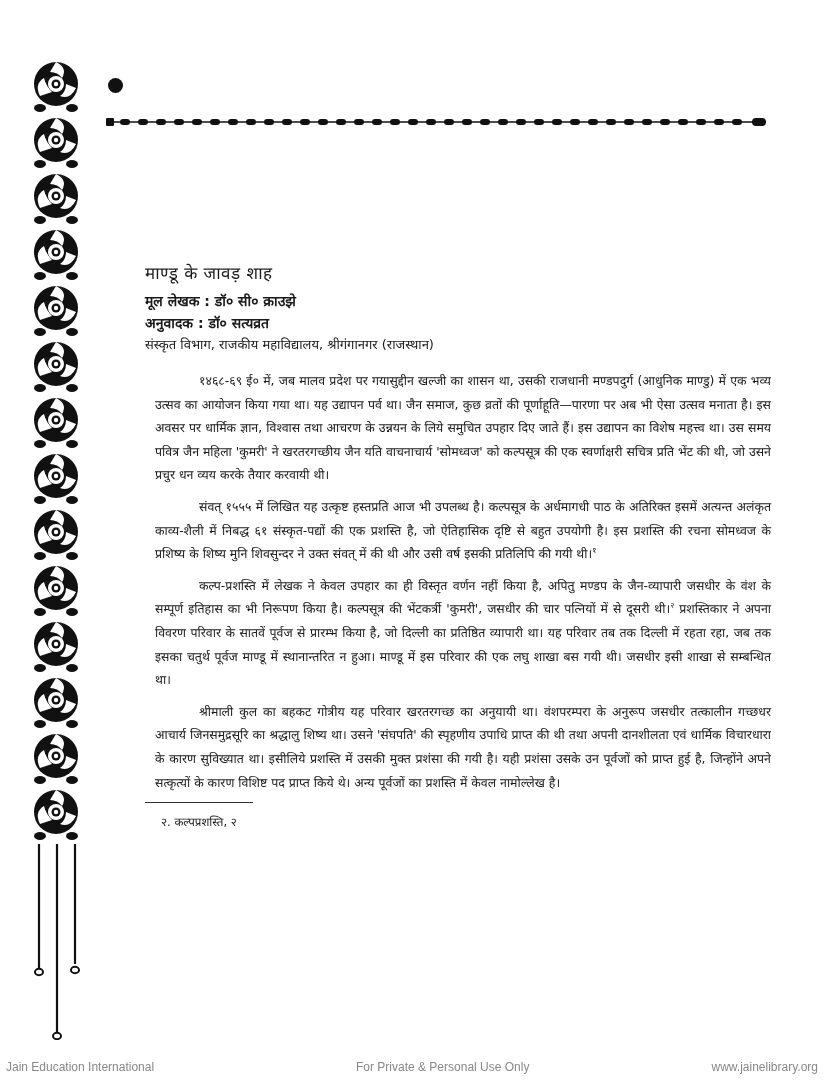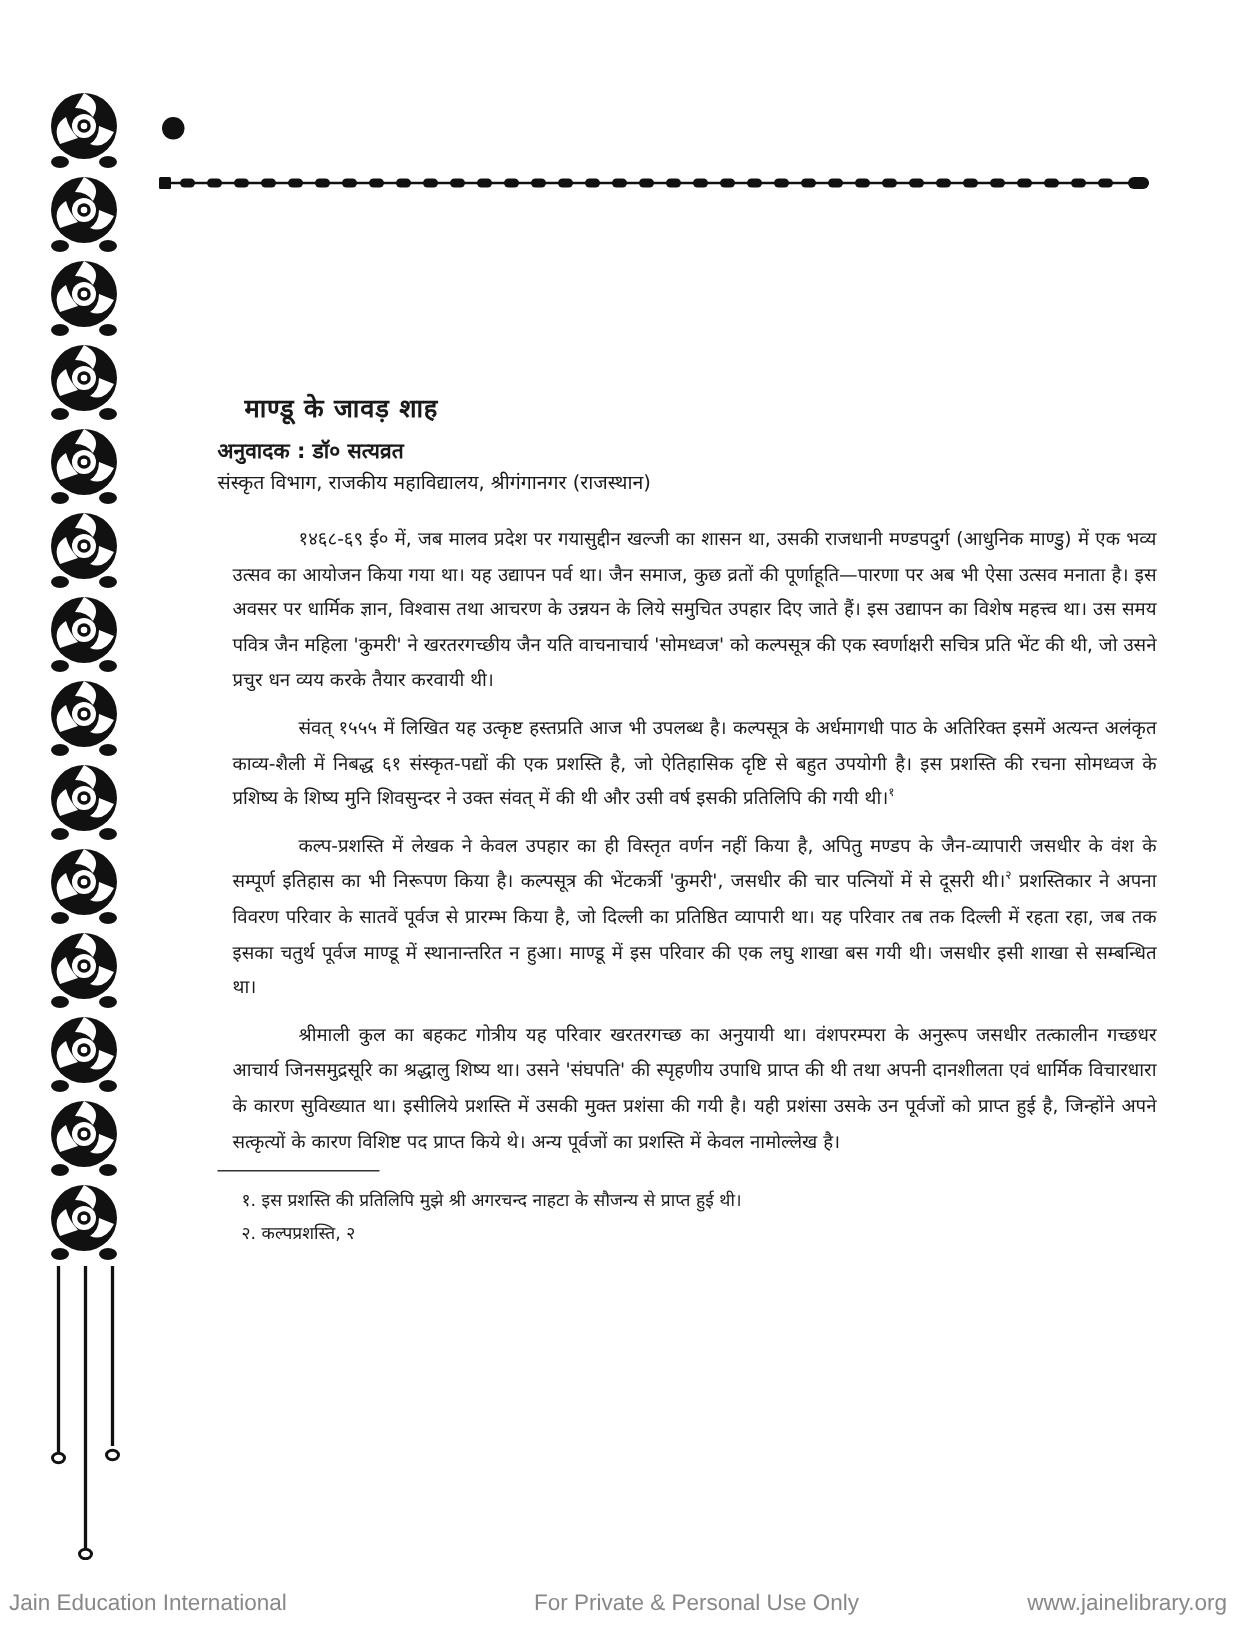--- a/index.html
+++ b/index.html
@@ -3,29 +3,29 @@
 <meta charset="utf-8">
 <style>
   html, body { margin:0; padding:0; background:#ffffff; }
   body { width:828px; height:1086px; position:relative; overflow:hidden;
          font-family:"DejaVu Sans", sans-serif; color:#1a1a1a; }
   .border-orn { position:absolute; left:28px; top:58px; width:56px; height:790px; }
   .pendant { position:absolute; left:28px; top:820px; width:56px; height:220px; }
   .top-dot { position:absolute; left:108px; top:78px; width:15px; height:15px; border-radius:50%; background:#111; }
   .top-rule { position:absolute; left:106px; top:116px; width:660px; height:12px; }
   .content { position:absolute; left:145px; top:262px; width:626px; }
-  .title { font-size:17px; font-weight:bold; letter-spacing:0.5px; margin:0 0 6px 18px; line-height:22px; }
+  .title { font-size:17px; font-weight:normal; letter-spacing:0.5px; margin:0 0 6px 0; line-height:22px; }
   .byline { font-size:14px; font-weight:bold; line-height:22px; margin:0; }
   .affil { font-size:13px; line-height:21px; margin:0 0 14px 0; }
   p.para { font-size:12.4px; line-height:23.6px; margin:0 0 8px 10px; text-indent:44px; text-align:justify; }
   .para b { font-weight:bold; }
   sup { font-size:8px; line-height:0; }
   .fn-rule { width:108px; border-top:1px solid #333; margin:6px 0 8px 0; }
   .footnote { font-size:11.6px; line-height:22px; margin:0; padding-left:16px; }
-  .footer { position:absolute; top:1060px; font-family:"Liberation Sans", sans-serif; font-size:15px; color:#888; }
+  .footer { position:absolute; top:1060px; font-family:"Liberation Sans", sans-serif; font-size:12px; color:#888; }
   .footer.left { left:6px; } .footer.center { left:356px;text-align:right; } .footer.right { right:10px; }
 </style>
 </head>
 <body>
 
 <svg class="border-orn" viewBox="0 0 56 790" xmlns="http://www.w3.org/2000/svg">
   <defs>
     <g id="rosette">
       <circle cx="28" cy="26" r="22" fill="#111"></circle>
       <circle cx="28" cy="26" r="8" fill="#fff"></circle>
@@ -103,28 +103,28 @@
       <rect x="572" y="3" width="10" height="6" rx="3"></rect>
     <rect x="590" y="3" width="10" height="6" rx="3"></rect>
       <rect x="608" y="3" width="10" height="6" rx="3"></rect>
     <rect x="626" y="3" width="10" height="6" rx="3"></rect>
       <rect x="646" y="2" width="14" height="8" rx="4"></rect>
   </g>
 </svg>
 
 <div class="content">
   <h1 class="title">माण्डू के जावड़ शाह</h1>
+  <p class="byline">मूल लेखक : डॉ० सी० क्राउझे</p>
   <p class="byline">अनुवादक : डॉ० सत्यव्रत</p>
   <p class="affil">संस्कृत विभाग, राजकीय महाविद्यालय, श्रीगंगानगर (राजस्थान)</p>
 
   <p class="para"><span>१४६८-६९ ई० में, जब मालव प्रदेश पर गयासुद्दीन खल्जी का शासन था, उसकी राजधानी मण्डपदुर्ग (आधुनिक माण्डु) में एक भव्य उत्सव का आयोजन किया गया था। यह उद्यापन पर्व था। जैन समाज, कुछ व्रतों की पूर्णाहूति—पारणा पर अब भी ऐसा उत्सव मनाता है। इस अवसर पर धार्मिक ज्ञान, विश्वास तथा आचरण के उन्नयन के लिये समुचित उपहार दिए जाते हैं। इस उद्यापन का विशेष महत्त्व था। उस समय पवित्र जैन महिला 'कुमरी' ने खरतरगच्छीय जैन यति वाचनाचार्य 'सोमध्वज' को कल्पसूत्र की एक स्वर्णाक्षरी सचित्र प्रति भेंट की थी, जो उसने प्रचुर धन व्यय करके तैयार करवायी थी।</span></p>
   <p class="para"><span>संवत् १५५५ में लिखित यह उत्कृष्ट हस्तप्रति आज भी उपलब्ध है। कल्पसूत्र के अर्धमागधी पाठ के अतिरिक्त इसमें अत्यन्त अलंकृत काव्य-शैली में निबद्ध ६१ संस्कृत-पद्यों की एक प्रशस्ति है, जो ऐतिहासिक दृष्टि से बहुत उपयोगी है। इस प्रशस्ति की रचना सोमध्वज के प्रशिष्य के शिष्य मुनि शिवसुन्दर ने उक्त संवत् में की थी और उसी वर्ष इसकी प्रतिलिपि की गयी थी।</span><sup>१</sup></p>
   <p class="para"><span>कल्प-प्रशस्ति में लेखक ने केवल उपहार का ही विस्तृत वर्णन नहीं किया है, अपितु मण्डप के जैन-व्यापारी जसधीर के वंश के सम्पूर्ण इतिहास का भी निरूपण किया है। कल्पसूत्र की भेंटकर्त्री 'कुमरी', जसधीर की चार पत्नियों में से दूसरी थी।</span><sup>२</sup><span> प्रशस्तिकार ने अपना विवरण परिवार के सातवें पूर्वज से प्रारम्भ किया है, जो दिल्ली का प्रतिष्ठित व्यापारी था। यह परिवार तब तक दिल्ली में रहता रहा, जब तक इसका चतुर्थ पूर्वज माण्डू में स्थानान्तरित न हुआ। माण्डू में इस परिवार की एक लघु शाखा बस गयी थी। जसधीर इसी शाखा से सम्बन्धित था।</span></p>
   <p class="para"><span>श्रीमाली कुल का बहकट गोत्रीय यह परिवार खरतरगच्छ का अनुयायी था। वंशपरम्परा के अनुरूप जसधीर तत्कालीन गच्छधर आचार्य जिनसमुद्रसूरि का श्रद्धालु शिष्य था। उसने 'संघपति' की स्पृहणीय उपाधि प्राप्त की थी तथा अपनी दानशीलता एवं धार्मिक विचारधारा के कारण सुविख्यात था। इसीलिये प्रशस्ति में उसकी मुक्त प्रशंसा की गयी है। यही प्रशंसा उसके उन पूर्वजों को प्राप्त हुई है, जिन्होंने अपने सत्कृत्यों के कारण विशिष्ट पद प्राप्त किये थे। अन्य पूर्वजों का प्रशस्ति में केवल नामोल्लेख है।</span></p>
 
   <div class="fn-rule"></div>
-  <p class="footnote">१. इस प्रशस्ति की प्रतिलिपि मुझे श्री अगरचन्द नाहटा के सौजन्य से प्राप्त हुई थी।</p>
   <p class="footnote">२. कल्पप्रशस्ति, २</p>
 </div>
 
 <div class="footer left">Jain Education International</div>
 <div class="footer center">For Private &amp; Personal Use Only</div>
 <div class="footer right">www.jainelibrary.org</div>
 
 </body></html>

